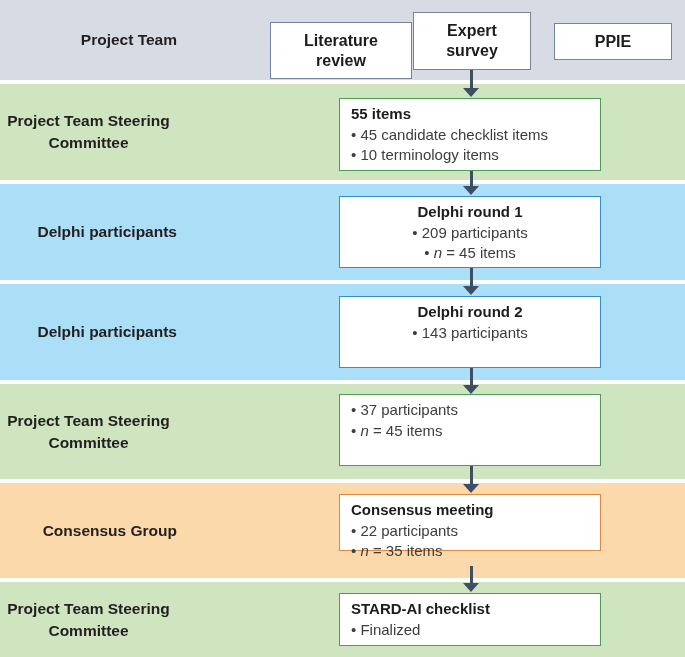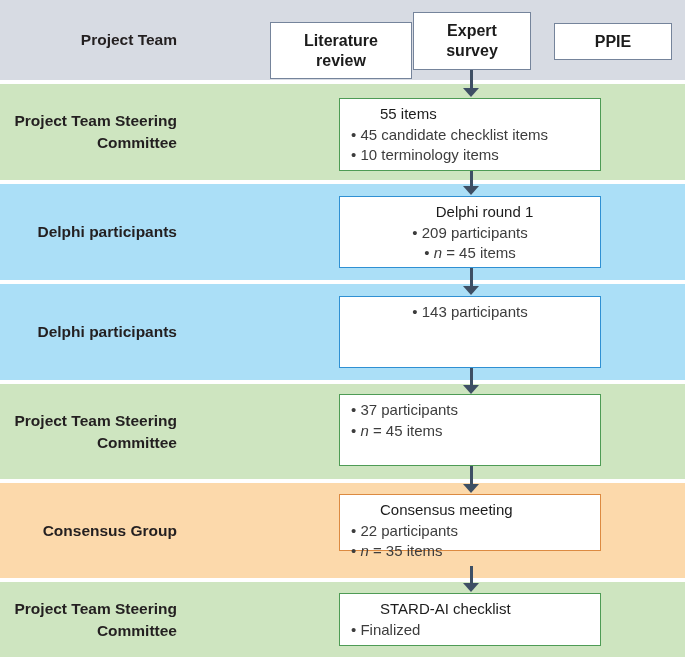--- a/index.html
+++ b/index.html
@@ -13,21 +13,21 @@
   }
   .band{position:relative;width:100%;}
   .band.gray  {background:var(--band_gray,#d7dbe3);}
   .band.green {background:var(--band_green,#cee5c0);}
   .band.blue  {background:var(--band_blue,#abdff7);}
   .band.orange{background:var(--band_orange,#fcd9ab);}
 
   .row-label{
     position:absolute;left:0;top:0;bottom:0;width:177px;
     display:flex;align-items:center;justify-content:flex-end;
-    text-align:right;
+    text-align:center;
     font-weight:bold;font-size:15.5px;line-height:1.42;
     color:#231f20;
   }
 
   .topbox{
     position:absolute;
     background:#ffffff;
     border:1.5px solid var(--border_slate,#75849b);
     display:flex;align-items:center;justify-content:center;
     text-align:center;
@@ -40,21 +40,21 @@
   .flowbox{
     position:absolute;left:339px;width:262px;
     background:#ffffff;
     box-sizing:border-box;
     padding:5px 11px;
     font-size:15px;line-height:1.38;
   }
   .flowbox.b-green {border:1.5px solid var(--border_green,#4e9b55);}
   .flowbox.b-blue  {border:1.5px solid var(--border_blue,#2f90d3);text-align:center;}
   .flowbox.b-orange{border:1.5px solid var(--border_orange,#dc8a41);}
-  .box-title{font-weight:normal;color:#1c1c1c;margin-left:29px;}
+  .box-title{font-weight:bold;color:#1c1c1c;}
   .bullet{color:#3d3d3d;}
   .bullet i{font-style:italic;}
 
   .arrow{position:absolute;left:463px;width:16px;z-index:5;
          display:flex;flex-direction:column;align-items:center;}
   .arrow .stem{width:3px;flex:1;background:var(--arrow,#3e4f64);}
   .arrow .head{width:0;height:0;
     border-left:8px solid transparent;border-right:8px solid transparent;
     border-top:9px solid var(--arrow,#3e4f64);}
 </style>
@@ -94,20 +94,21 @@
       <div>
           <div class="bullet"><span>• 209 participants</span></div>
           <div class="bullet"><span>• </span><i>n</i><span> = 45 items</span></div>
         </div>
     </div>
   </section>
 
   <section class="band blue" style="height:96px">
     <div class="row-label">Delphi participants</div>
     <div class="flowbox b-blue" style="top:12px;height:72px">
+      <div class="box-title">Delphi round 2</div>
       <div>
           <div class="bullet"><span>• 143 participants</span></div>
         </div>
     </div>
   </section>
 
   <section class="band green" style="height:95px">
     <div class="row-label">Project Team Steering Committee</div>
     <div class="flowbox b-green" style="top:10px;height:72px">
       <div>

